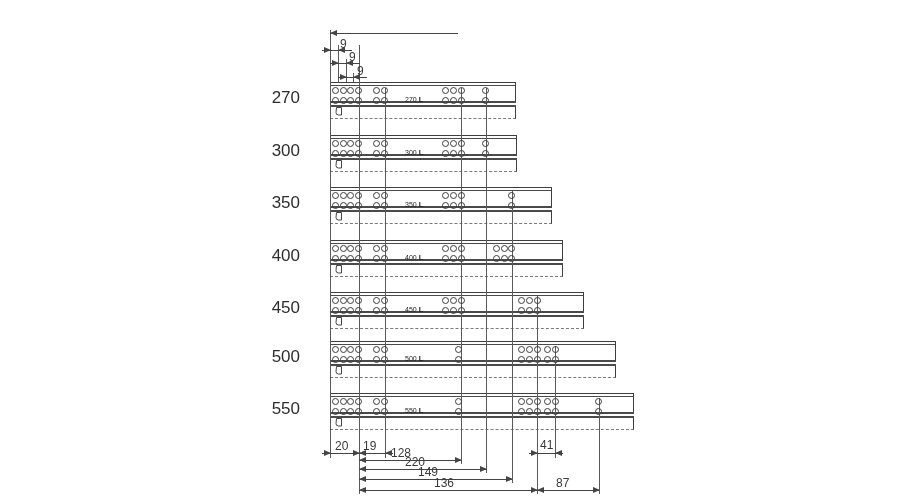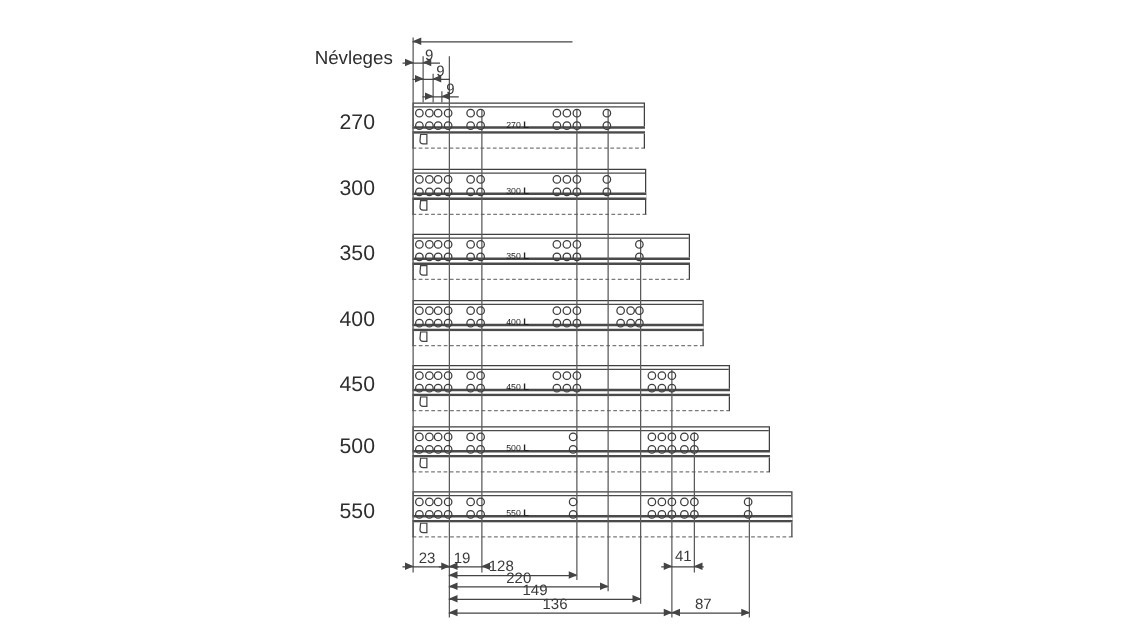--- a/index.html
+++ b/index.html
@@ -27,21 +27,20 @@
          border-bottom:3px solid transparent;border-right:7px solid #444;}
   .tri-r{position:absolute;width:0;height:0;border-top:3px solid transparent;
          border-bottom:3px solid transparent;border-left:7px solid #444;}
   .dim-label{position:absolute;font-size:12px;line-height:12px;color:#3a3a3a;white-space:nowrap;}
 </style>
 </head>
 <body>
 
 <div id="stage">
   <div id="left-header">
-    <div>Névleges</div>
   </div>
 <div class="row-label" style="top: 89px;">270</div>
     <div class="slide" style="left: 330px; top: 82px; width: 186px; height: 25px;">
       <div class="topline"></div>
       <div class="band"></div>
       <div class="size-label"><span>270 </span><b>L</b></div>
     </div>
     <div class="strip" style="left: 330px; top: 107px; width: 186px; height: 12px;">
       <svg width="10" height="10" style="position: absolute; left: 3px; top: 0px;">
         <path d="M2.5 0.5 h5 v7.5 h-3 q-2.5 0 -2.5 -2.5 z" fill="none" stroke="#444" stroke-width="1"></path>
@@ -293,21 +292,21 @@
     <div class="tri-r" style="left: 332px; top: 60px;"></div>
     <div class="tri-l" style="left: 346px; top: 60px;"></div>
     <div class="dim-label" style="left: 349px; top: 51px;">9</div>
     <div class="hline" style="left: 338px; top: 77px; width: 29px;"></div>
     <div class="tri-r" style="left: 340px; top: 74px;"></div>
     <div class="tri-l" style="left: 353px; top: 74px;"></div>
     <div class="dim-label" style="left: 357px; top: 65px;">9</div>
     <div class="hline" style="left: 322px; top: 453px; width: 45px;"></div>
     <div class="tri-r" style="left: 324px; top: 450px;"></div>
     <div class="tri-l" style="left: 359px; top: 450px;"></div>
-    <div class="dim-label" style="left: 335px; top: 440px;">23</div>
+    <div class="dim-label" style="left: 335px; top: 440px;">20</div>
     <div class="hline" style="left: 351px; top: 453px; width: 42px;"></div>
     <div class="tri-r" style="left: 353px; top: 450px;"></div>
     <div class="tri-l" style="left: 385px; top: 450px;"></div>
     <div class="dim-label" style="left: 363px; top: 440px;">19</div>
     <div class="hline" style="left: 529px; top: 453px; width: 34px;"></div>
     <div class="tri-r" style="left: 531px; top: 450px;"></div>
     <div class="tri-l" style="left: 555px; top: 450px;"></div>
     <div class="dim-label" style="left: 540px; top: 439px;">41</div>
     <div class="hline" style="left: 359px; top: 460px; width: 102px;"></div>
     <div class="tri-l" style="left: 359px; top: 457px;"></div>

